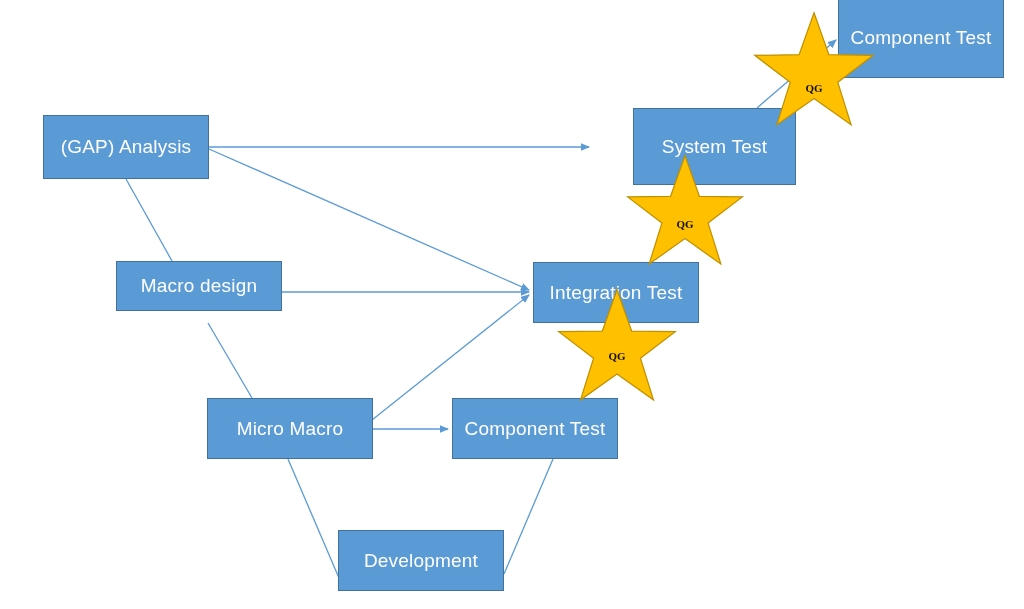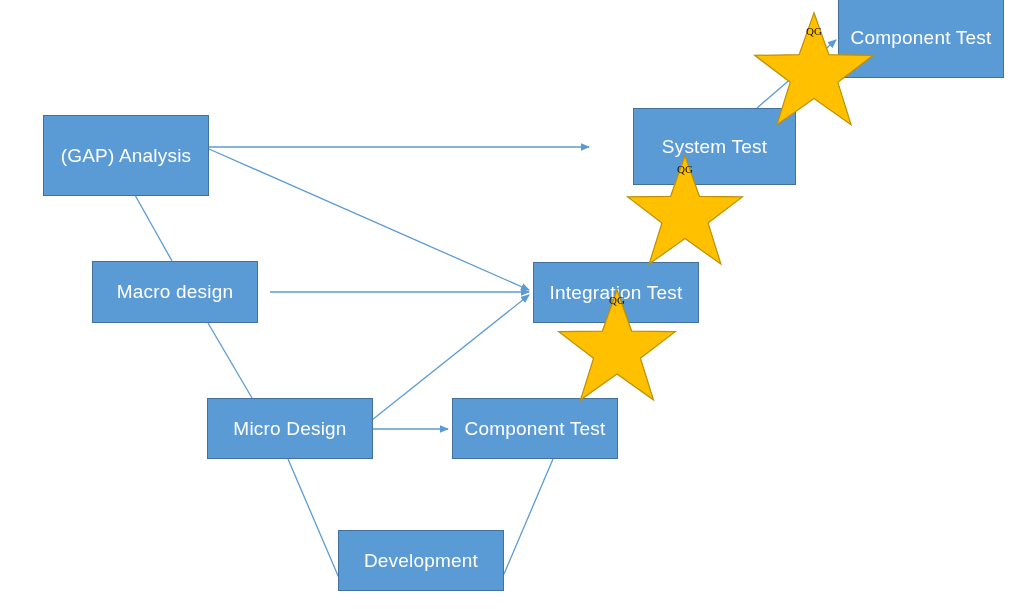--- a/index.html
+++ b/index.html
@@ -39,21 +39,23 @@
     z-index: 3;
     white-space: nowrap;
   }
   .node-label {
     pointer-events: none;
   }
   .star-wrap {
     position: absolute;
     z-index: 4;
     display: flex;
+    align-items: center;
     justify-content: center;
+    font-weight: bold;
   }
   .star-svg {
     position: absolute;
     left: 0;
     top: 0;
   }
   .star-label {
     position: relative;
     font-size: 11px;
     color: #111111;
@@ -81,30 +83,30 @@
       <line x1="270" y1="292" x2="529" y2="292" marker-end="url(#arrowhead)"></line>
       <line x1="208" y1="323" x2="252" y2="398"></line>
       <line x1="372" y1="420" x2="529" y2="295" marker-end="url(#arrowhead)"></line>
       <line x1="373" y1="429" x2="448" y2="429" marker-end="url(#arrowhead)"></line>
       <line x1="288" y1="459" x2="339" y2="578"></line>
       <line x1="504" y1="574" x2="553" y2="459"></line>
       <line x1="757" y1="108" x2="836" y2="40" marker-end="url(#arrowhead)"></line>
     </g>
   </svg>
 
-  <div class="node-box" style="left:43px; top:115px; width:166px; height:81px;">
+  <div class="node-box" style="left:43px; top:115px; width:166px; height:64px;">
     <span class="node-label">(GAP) Analysis</span>
   </div>
 
-  <div class="node-box" style="left:92px; top:261px; width:166px; height:62px;">
+  <div class="node-box" style="left:116px; top:261px; width:166px; height:50px;">
     <span class="node-label">Macro design</span>
   </div>
 
   <div class="node-box" style="left:207px; top:398px; width:166px; height:61px;">
-    <span class="node-label">Micro Design</span>
+    <span class="node-label">Micro Macro</span>
   </div>
 
   <div class="node-box" style="left:452px; top:398px; width:166px; height:61px;">
     <span class="node-label">Component Test</span>
   </div>
 
   <div class="node-box" style="left:338px; top:530px; width:166px; height:61px;">
     <span class="node-label">Development</span>
   </div>
 

